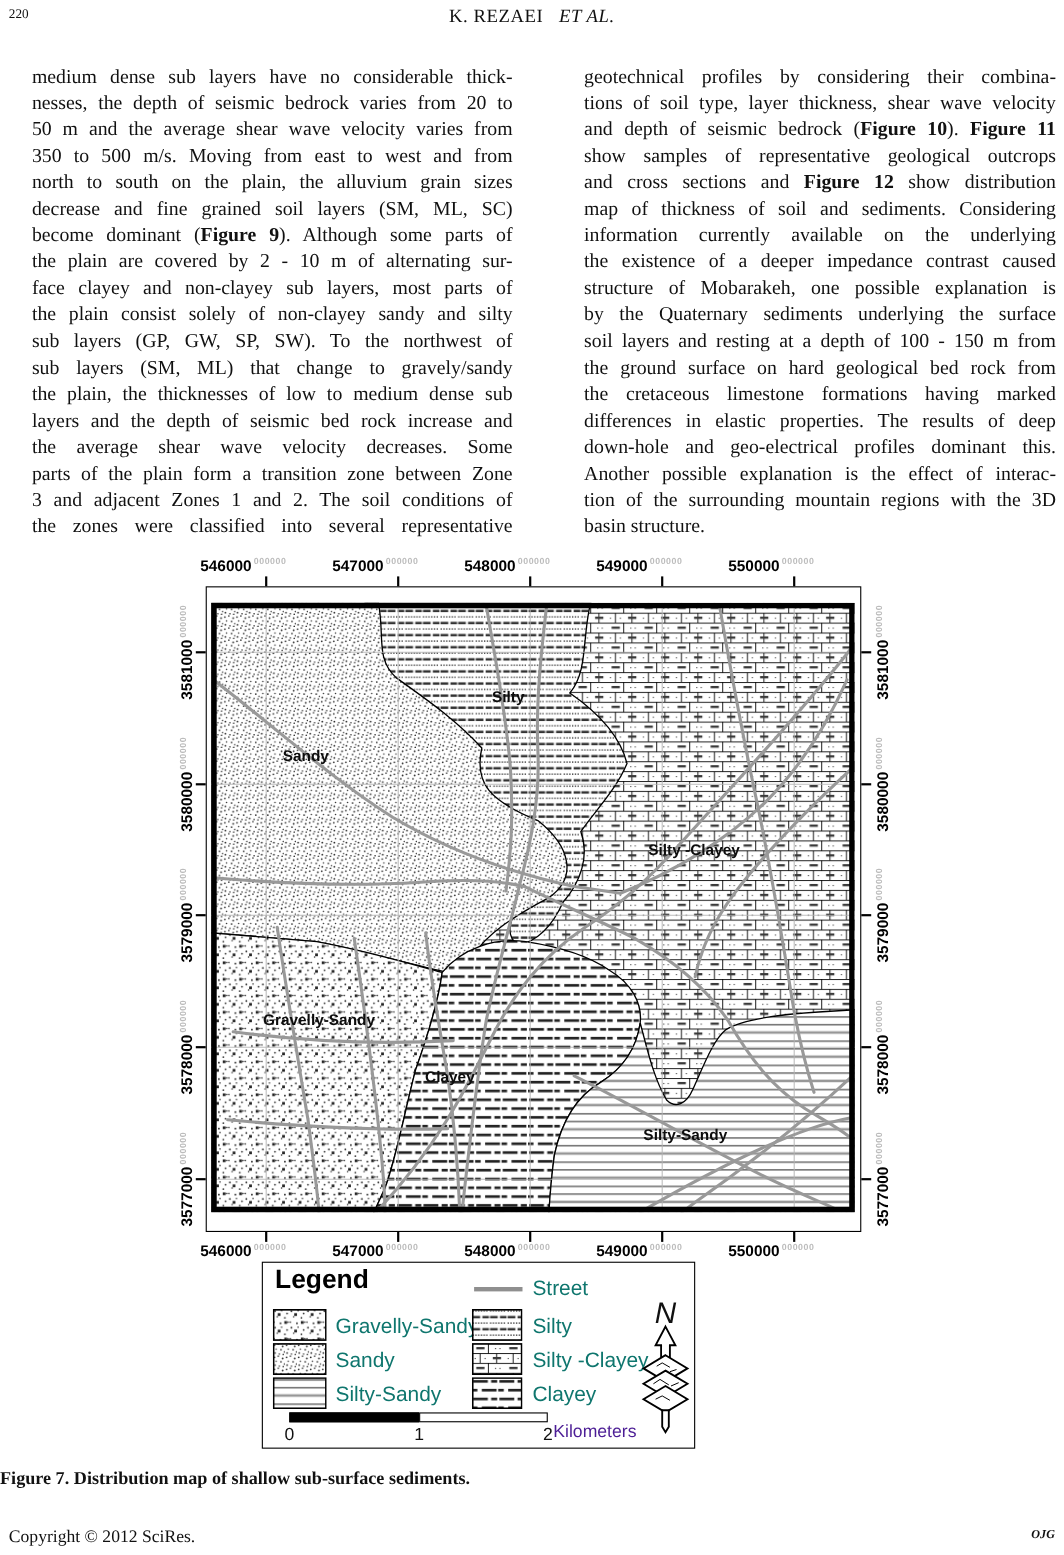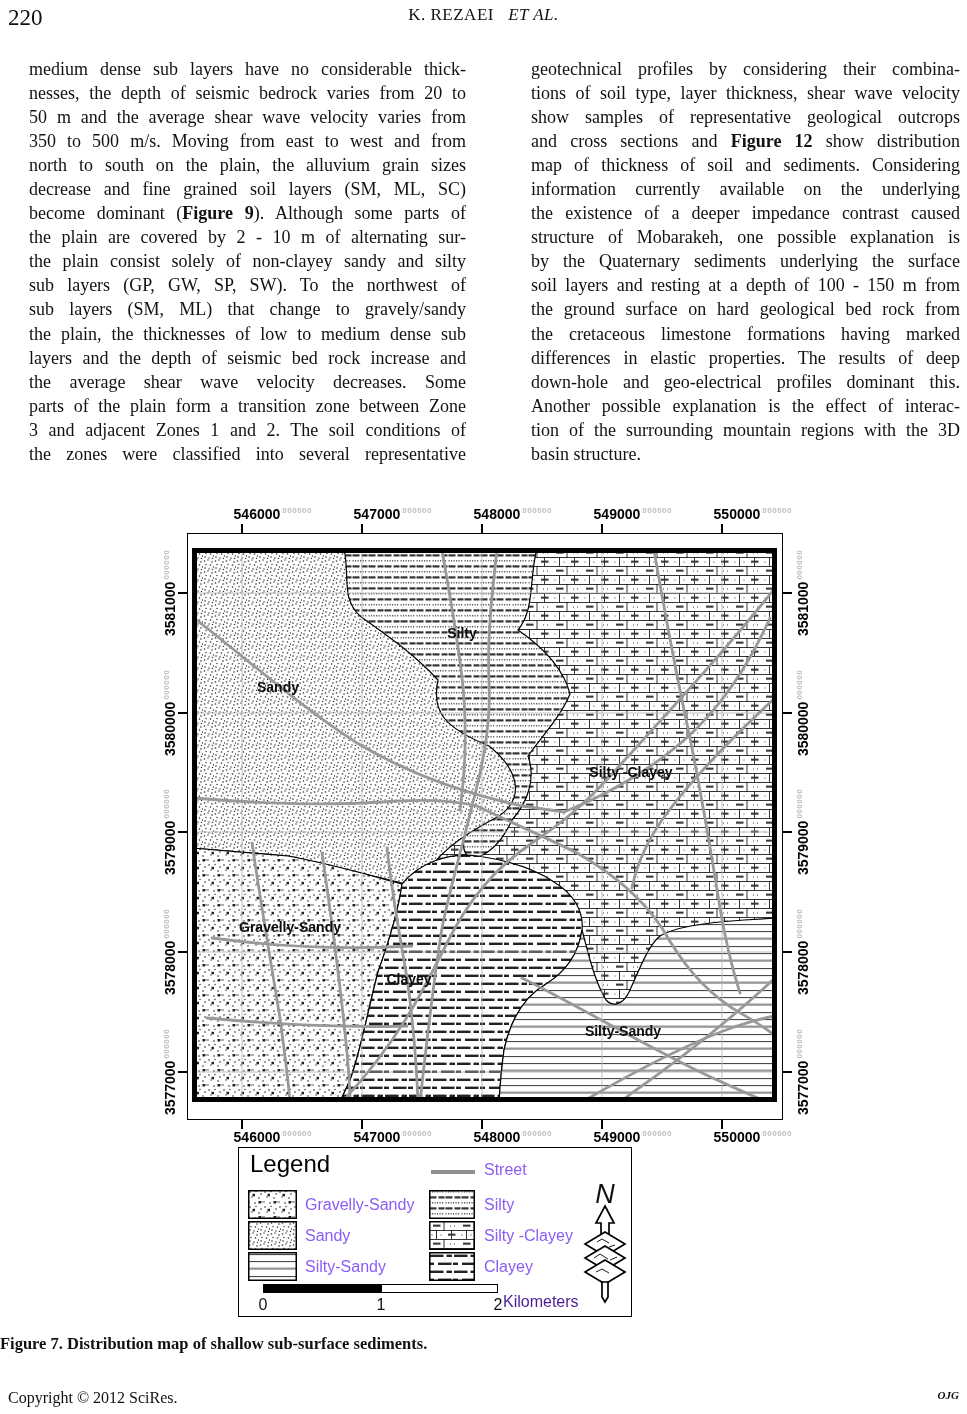--- a/index.html
+++ b/index.html
@@ -1,44 +1,44 @@
 <!DOCTYPE html>
 <html><head>
 <meta charset="utf-8">
 <style>
   html,body{margin:0;padding:0;background:#fff;}
   .page{position:relative;width:967px;height:1414px;background:#fff;overflow:hidden;
         font-family:"Liberation Serif",serif;color:#111;}
-  .hdr-num{position:absolute;left:8px;top:5px;font-size:23px;}
+  .hdr-num{position:absolute;left:8px;top:5px;font-size:12px;}
   .hdr-title{position:absolute;left:0;top:5px;width:100%;text-align:center;font-size:17px;letter-spacing:.5px;}
   .hdr-title i{font-style:italic;}
   .col{position:absolute;top:57px;font-size:18px;line-height:24.05px;}
   .col-left{left:29px;width:437px;}
   .col-right{left:531px;width:429px;}
   .tline{text-align:justify;text-align-last:justify;white-space:normal;}
   .tline.nojust{text-align-last:left;}
   .tline b{font-weight:bold;}
   
   .outer-frame{position:absolute;left:187px;top:533px;width:596px;height:587px;
                border:1.5px solid #000;box-sizing:border-box;background:#fff;}
   .map-svg{position:absolute;left:192px;top:548px;}
   .tick{position:absolute;background:#000;}
-  .axis-x{position:absolute;width:130px;text-align:right;font-family:"Liberation Sans",sans-serif;
+  .axis-x{position:absolute;width:130px;text-align:left;font-family:"Liberation Sans",sans-serif;
           font-weight:bold;font-size:14px;color:#000;}
   .axis-y{position:absolute;width:130px;height:22px;line-height:22px;text-align:center;
           font-family:"Liberation Sans",sans-serif;font-weight:bold;font-size:14px;color:#000;
           transform:rotate(-90deg);}
   .sup{font-size:8px;color:#bcbcbc;vertical-align:super;margin-left:2px;letter-spacing:.5px;}
   
   .legend-box{position:absolute;left:238px;top:1147px;width:394px;height:170px;
               border:1.5px solid #000;box-sizing:border-box;background:#fff;
               font-family:"Liberation Sans",sans-serif;}
-  .legend-title{position:absolute;left:11px;top:2px;font-size:24px;font-weight:normal;color:#000;}
+  .legend-title{position:absolute;left:11px;top:2px;font-size:24px;font-weight:bold;color:#000;}
   .swatch{position:absolute;}
-  .legend-label{position:absolute;font-size:16px;color:#8b5cf6;}
+  .legend-label{position:absolute;font-size:19px;color:#0f766e;}
   .street-line{position:absolute;left:192px;top:22px;width:44px;height:4px;background:#8f8f8f;}
   .scalebar-black{position:absolute;left:24px;top:136px;width:118px;height:9px;background:#000;border:1px solid #000;box-sizing:border-box;}
   .scalebar-white{position:absolute;left:142px;top:136px;width:117px;height:9px;background:#fff;border:1px solid #000;box-sizing:border-box;}
   .sb-num{position:absolute;top:148px;width:30px;text-align:center;font-size:16px;color:#111;}
   .sb-unit{position:absolute;left:264px;top:145px;font-size:16px;color:#4c1d95;}
   .north-svg{position:absolute;left:340px;top:34px;}
   .caption{position:absolute;left:0;top:1334px;width:100%;text-align:left;
            font-size:16.5px;font-weight:bold;}
   .foot-copy{position:absolute;left:8px;top:1389px;font-size:16px;}
   .foot-j{position:absolute;right:8px;top:1389px;font-size:11px;font-weight:bold;font-style:italic;}
@@ -53,33 +53,35 @@
 
   <div class="col col-left" id="col-left">
       <div class="tline"><span>medium dense sub layers have no considerable thick-</span></div>
       <div class="tline"><span>nesses, the depth of seismic bedrock varies from 20 to</span></div>
       <div class="tline"><span>50 m and the average shear wave velocity varies from</span></div>
       <div class="tline"><span>350 to 500 m/s. Moving from east to west and from</span></div>
       <div class="tline"><span>north to south on the plain, the alluvium grain sizes</span></div>
       <div class="tline"><span>decrease and fine grained soil layers (SM, ML, SC)</span></div>
       <div class="tline"><span>become dominant (</span><b>Figure 9</b><span>). Although some parts of</span></div>
       <div class="tline"><span>the plain are covered by 2 - 10 m of alternating sur-</span></div>
+      <div class="tline"><span>face clayey and non-clayey sub layers, most parts of</span></div>
       <div class="tline"><span>the plain consist solely of non-clayey sandy and silty</span></div>
       <div class="tline"><span>sub layers (GP, GW, SP, SW). To the northwest of</span></div>
       <div class="tline"><span>sub layers (SM, ML) that change to gravely/sandy</span></div>
       <div class="tline"><span>the plain, the thicknesses of low to medium dense sub</span></div>
       <div class="tline"><span>layers and the depth of seismic bed rock increase and</span></div>
       <div class="tline"><span>the average shear wave velocity decreases. Some</span></div>
       <div class="tline"><span>parts of the plain form a transition zone between Zone</span></div>
       <div class="tline"><span>3 and adjacent Zones 1 and 2. The soil conditions of</span></div>
       <div class="tline"><span>the zones were classified into several representative</span></div>
     </div>
   <div class="col col-right" id="col-right">
       <div class="tline"><span>geotechnical profiles by considering their combina-</span></div>
       <div class="tline"><span>tions of soil type, layer thickness, shear wave velocity</span></div>
+      <div class="tline"><span>and depth of seismic bedrock (</span><b>Figure 10</b><span>). </span><b>Figure 11</b></div>
       <div class="tline"><span>show samples of representative geological outcrops</span></div>
       <div class="tline"><span>and cross sections and </span><b>Figure 12</b><span> show distribution</span></div>
       <div class="tline"><span>map of thickness of soil and sediments. Considering</span></div>
       <div class="tline"><span>information currently available on the underlying</span></div>
       <div class="tline"><span>the existence of a deeper impedance contrast caused</span></div>
       <div class="tline"><span>structure of Mobarakeh, one possible explanation is</span></div>
       <div class="tline"><span>by the Quaternary sediments underlying the surface</span></div>
       <div class="tline"><span>soil layers and resting at a depth of 100 - 150 m from</span></div>
       <div class="tline"><span>the ground surface on hard geological bed rock from</span></div>
       <div class="tline"><span>the cretaceous limestone formations having marked</span></div>

